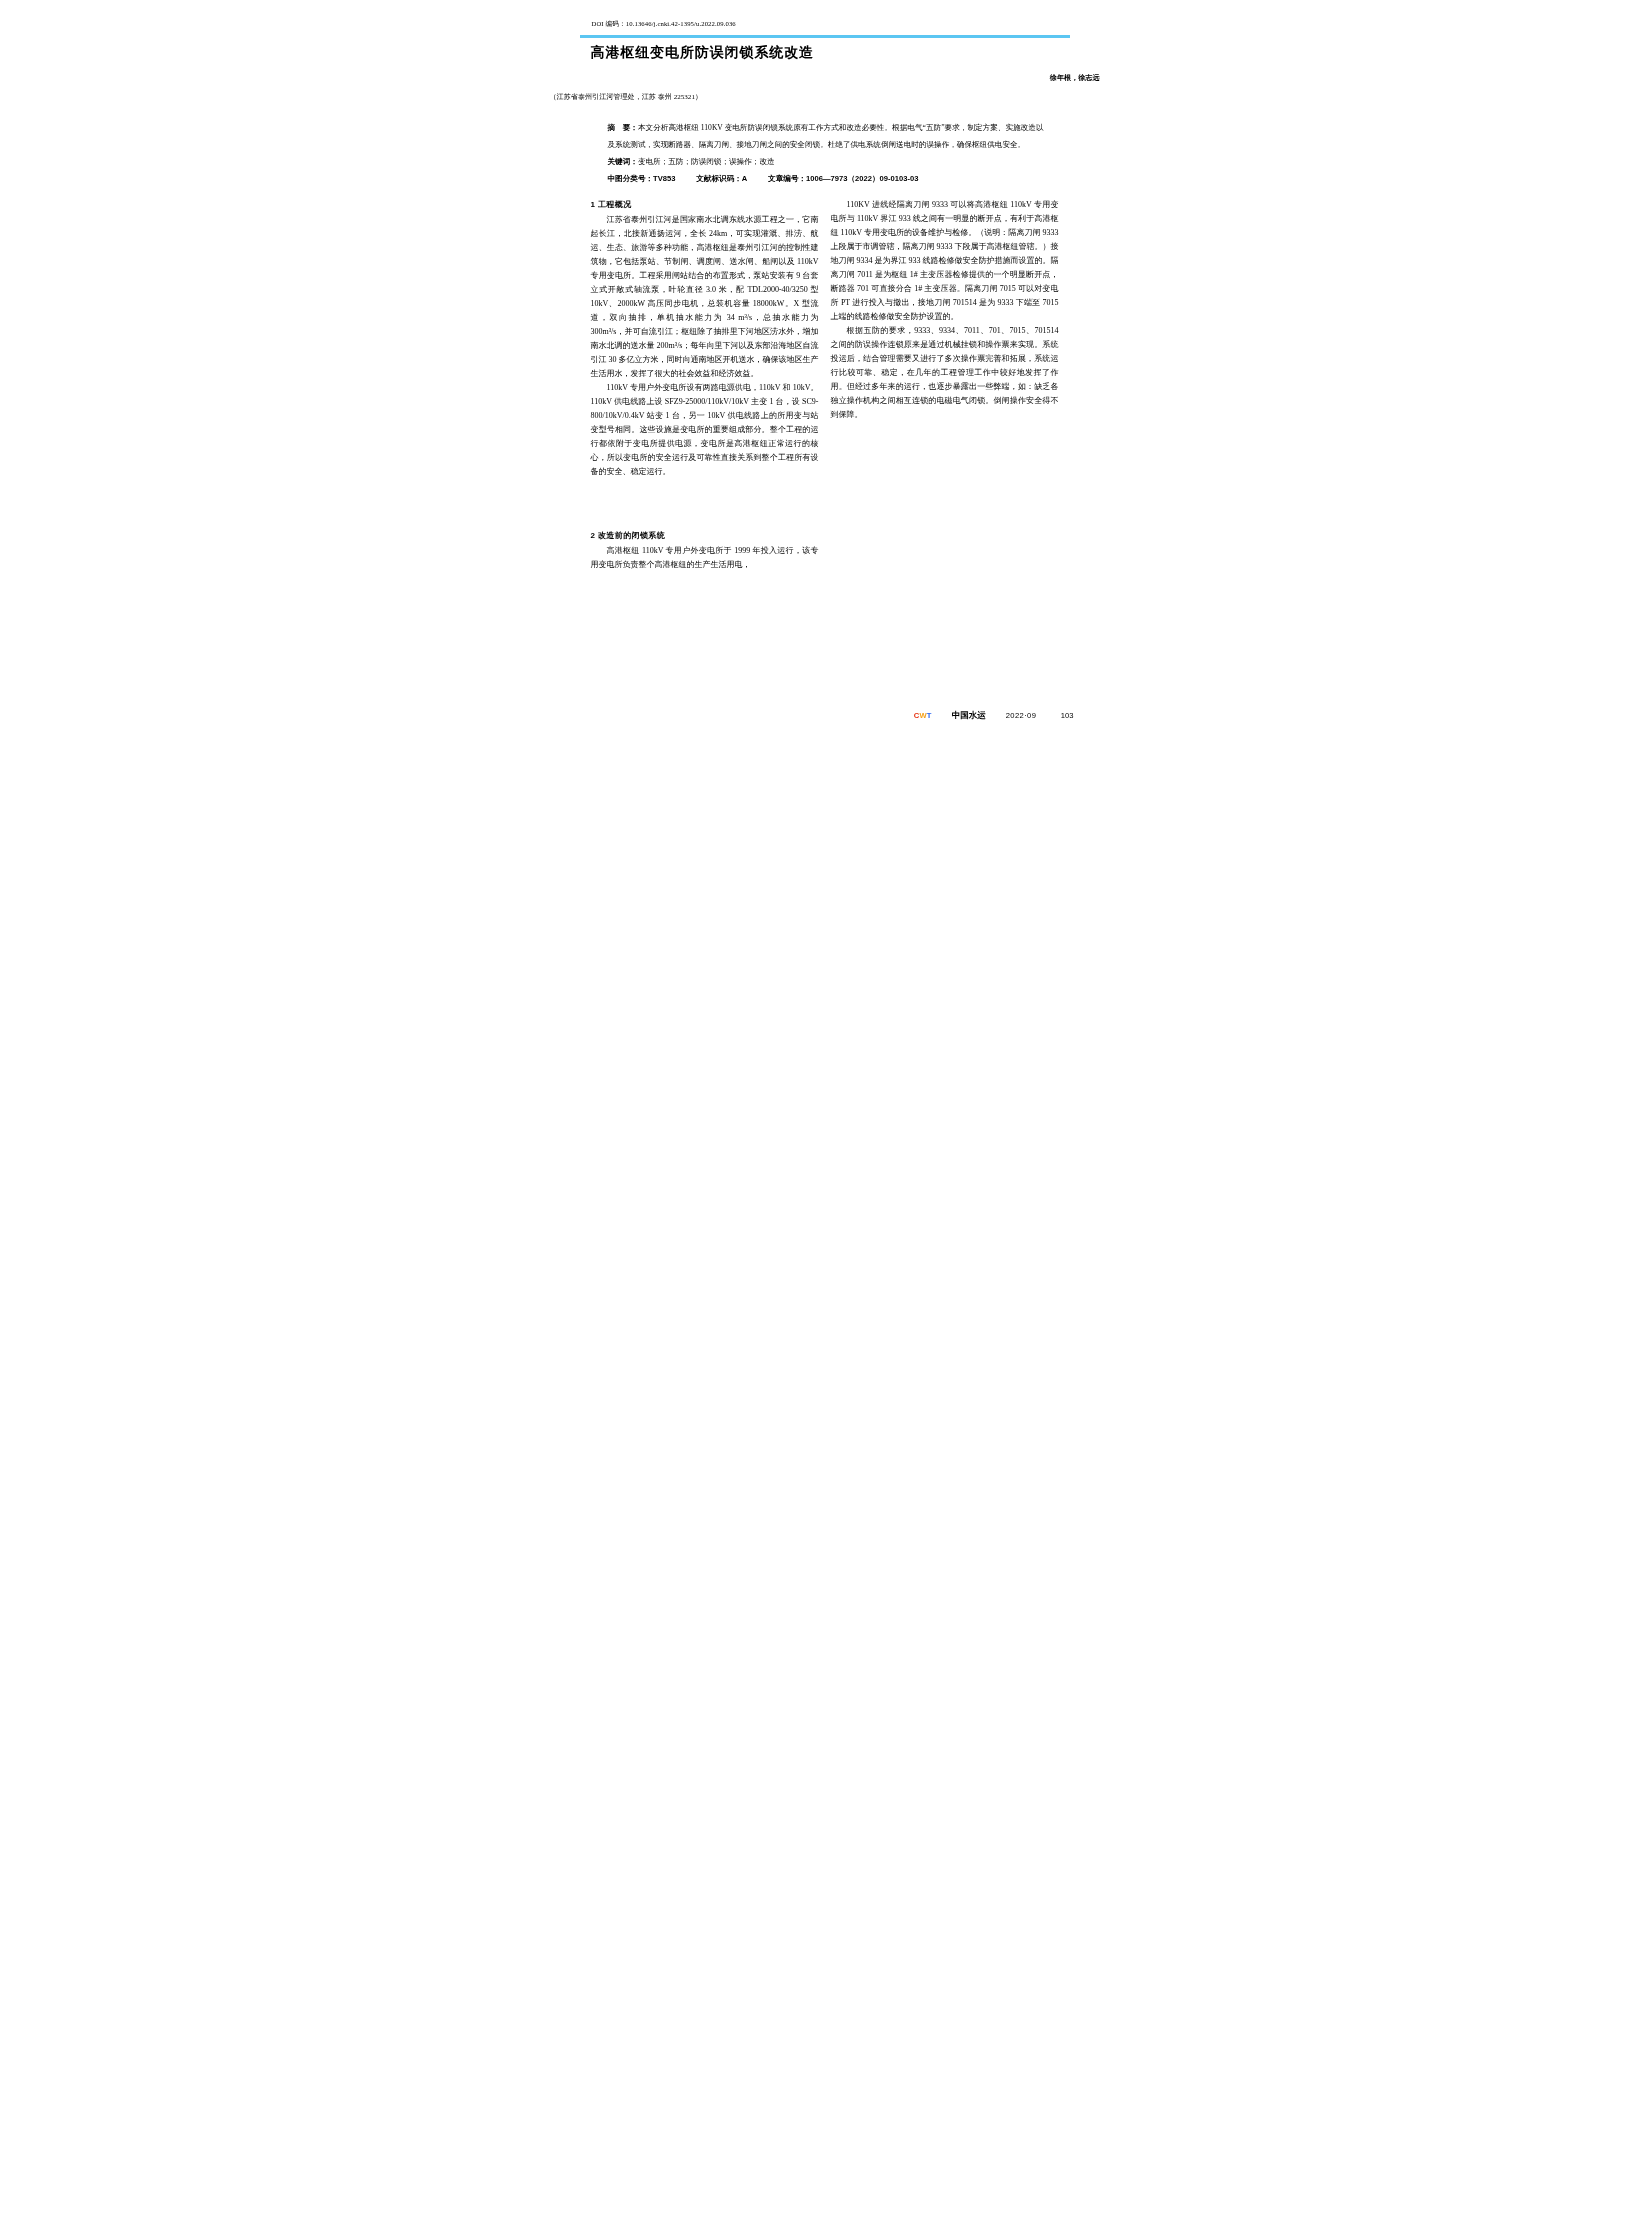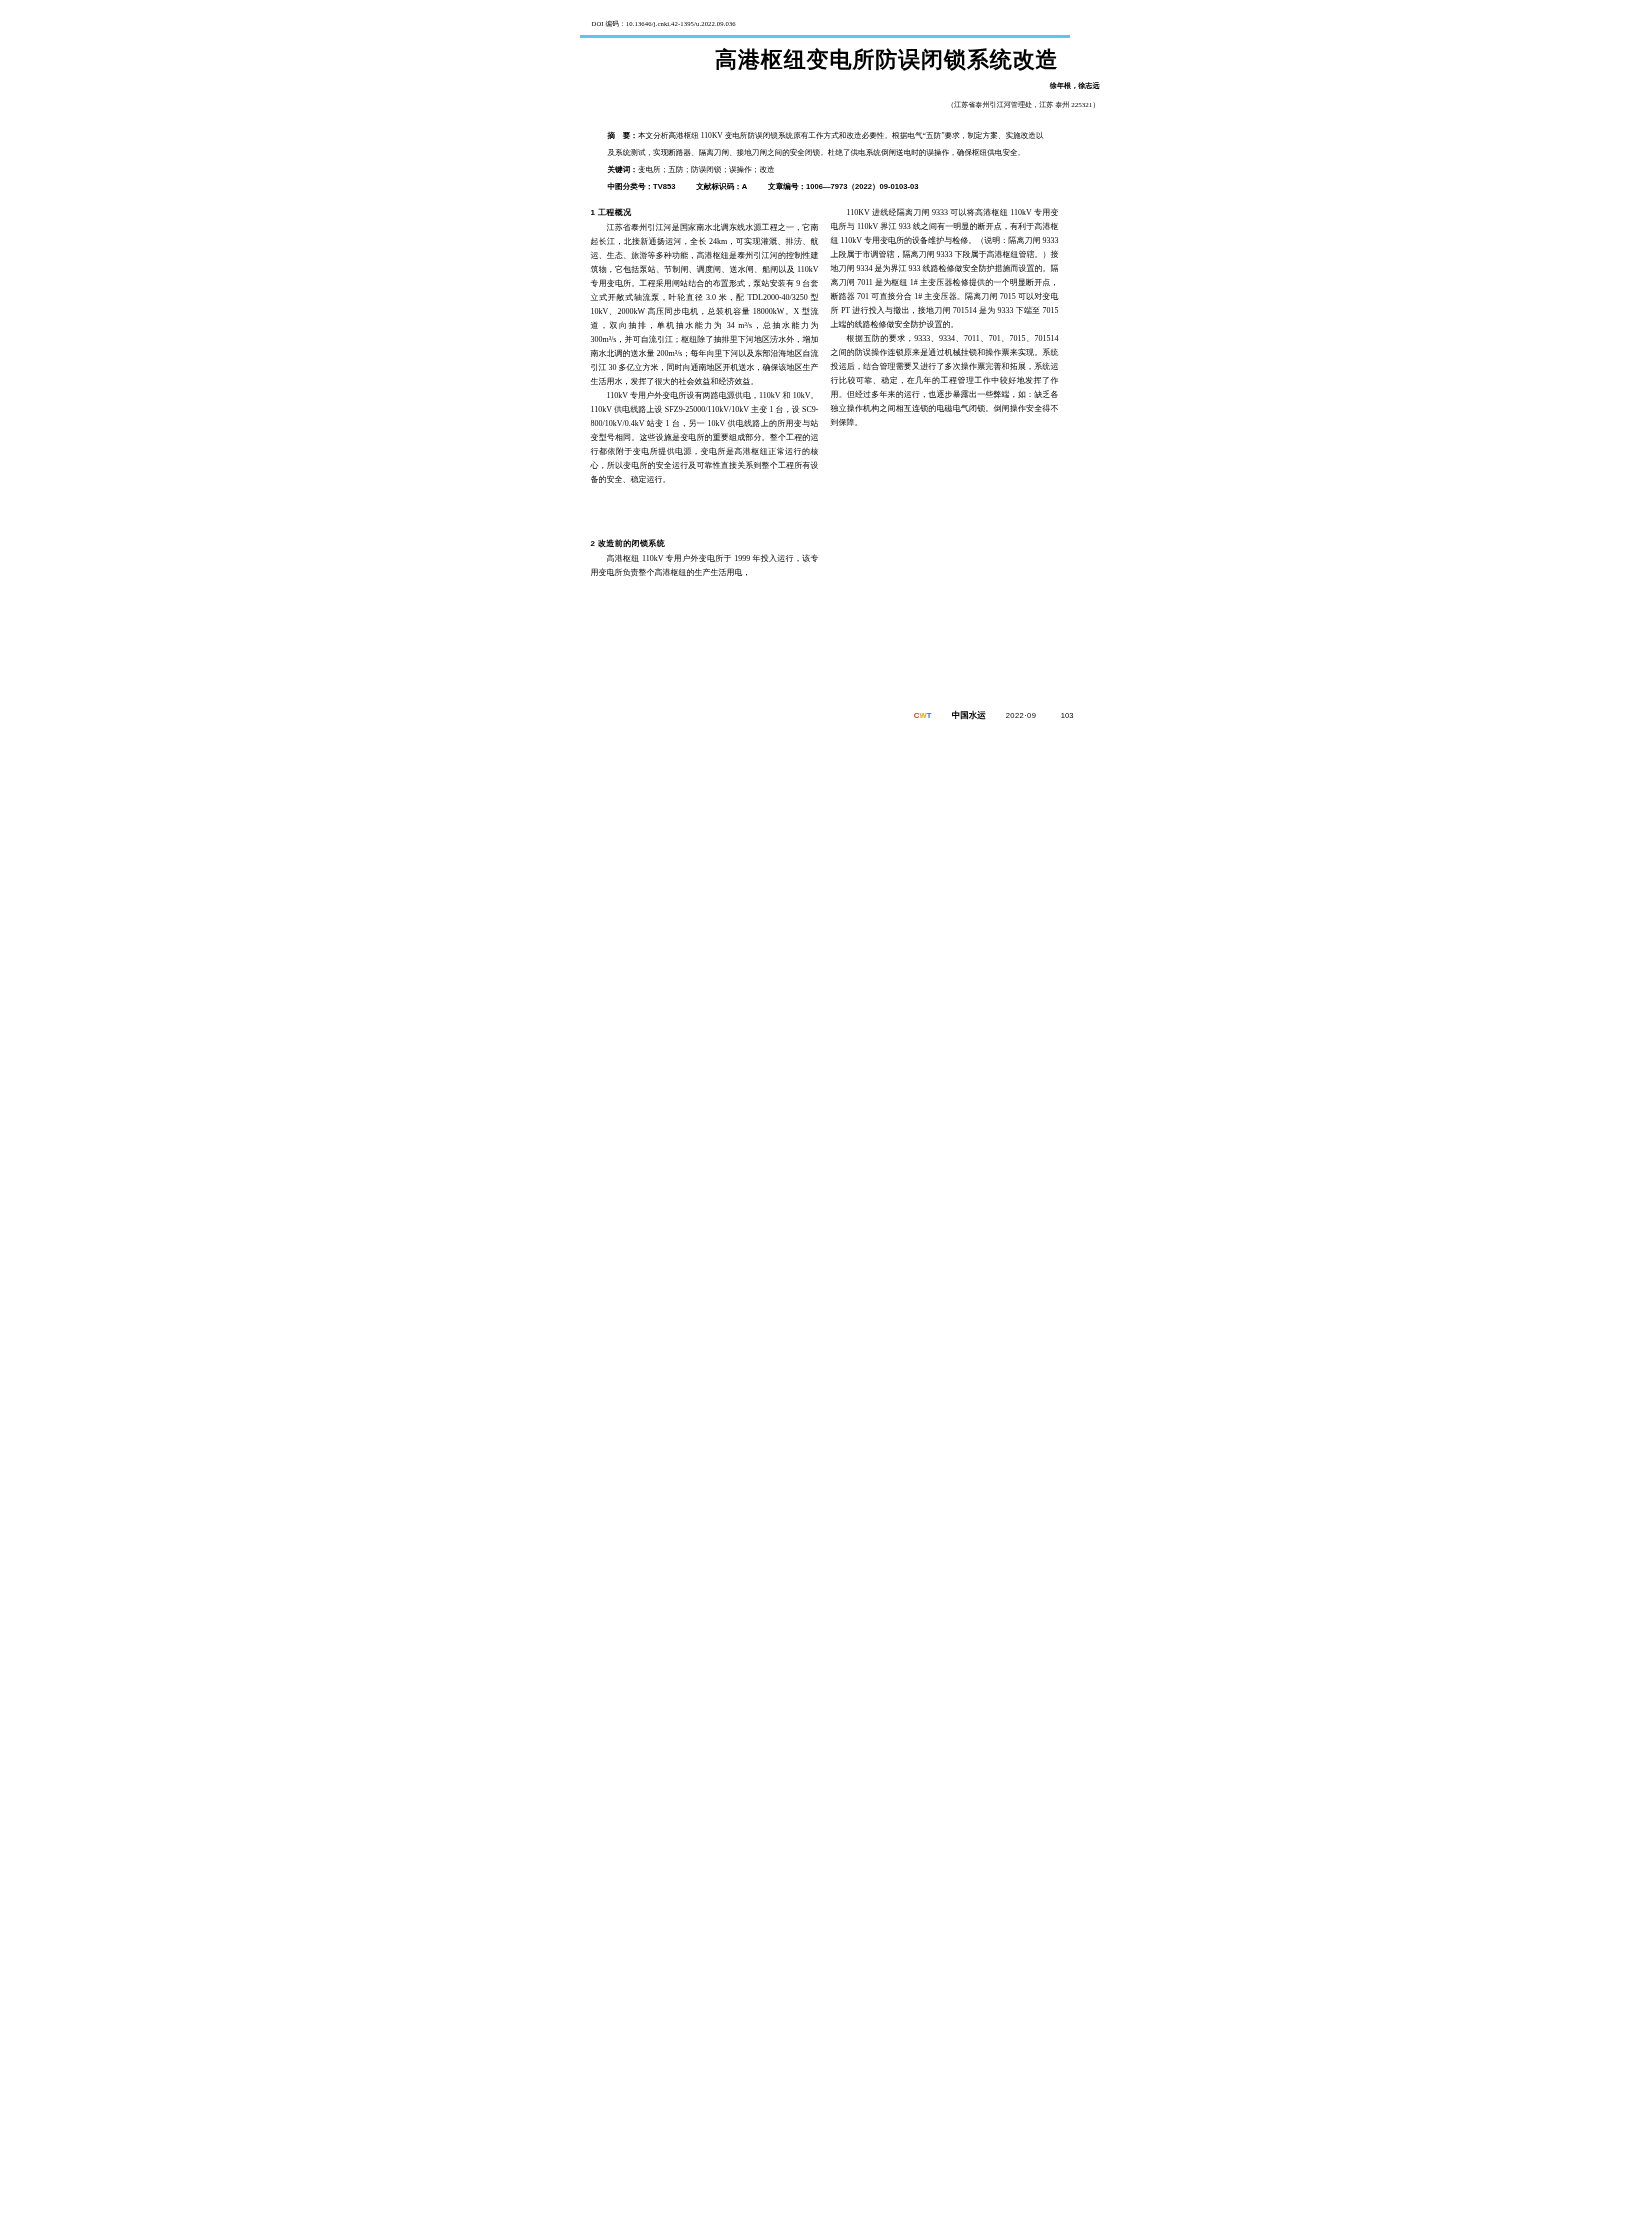--- a/index.html
+++ b/index.html
@@ -22,38 +22,38 @@
     font-size: 6.7px;
     letter-spacing: 0.1px;
     font-family: "Liberation Serif", "DejaVu Serif", serif;
   }
   .rule {
     height: 3.1px;
     margin: 6.7px 30px 0 30px;
     background: var(--rule-blue, #5bc6f2);
   }
   .title {
-    margin: 8px 41px 0 41px;
-    text-align: right;
-    font-size: 22px;
+    margin: 0 41px 0 41px;
+    text-align: left;
+    font-size: 14px;
     line-height: 28px;
     font-weight: bold;
     font-family: "Liberation Sans", "DejaVu Sans", sans-serif;
     letter-spacing: 0.9px;
   }
   .authors {
     margin-top: 6.2px;
     text-align: right;
     font-size: 7.1px;
     font-weight: bold;
     font-family: "Liberation Sans", "DejaVu Sans", sans-serif;
   }
   .affiliation {
     margin-top: 9.8px;
-    text-align: right;
+    text-align: left;
     font-size: 7.1px;
     font-family: "Liberation Serif", "DejaVu Serif", serif;
   }
   .meta {
     margin: 17px 56px 0 58px;
     font-size: 7.6px;
     line-height: 17px;
     text-align: justify;
   }
   .meta p { margin: 0; }

